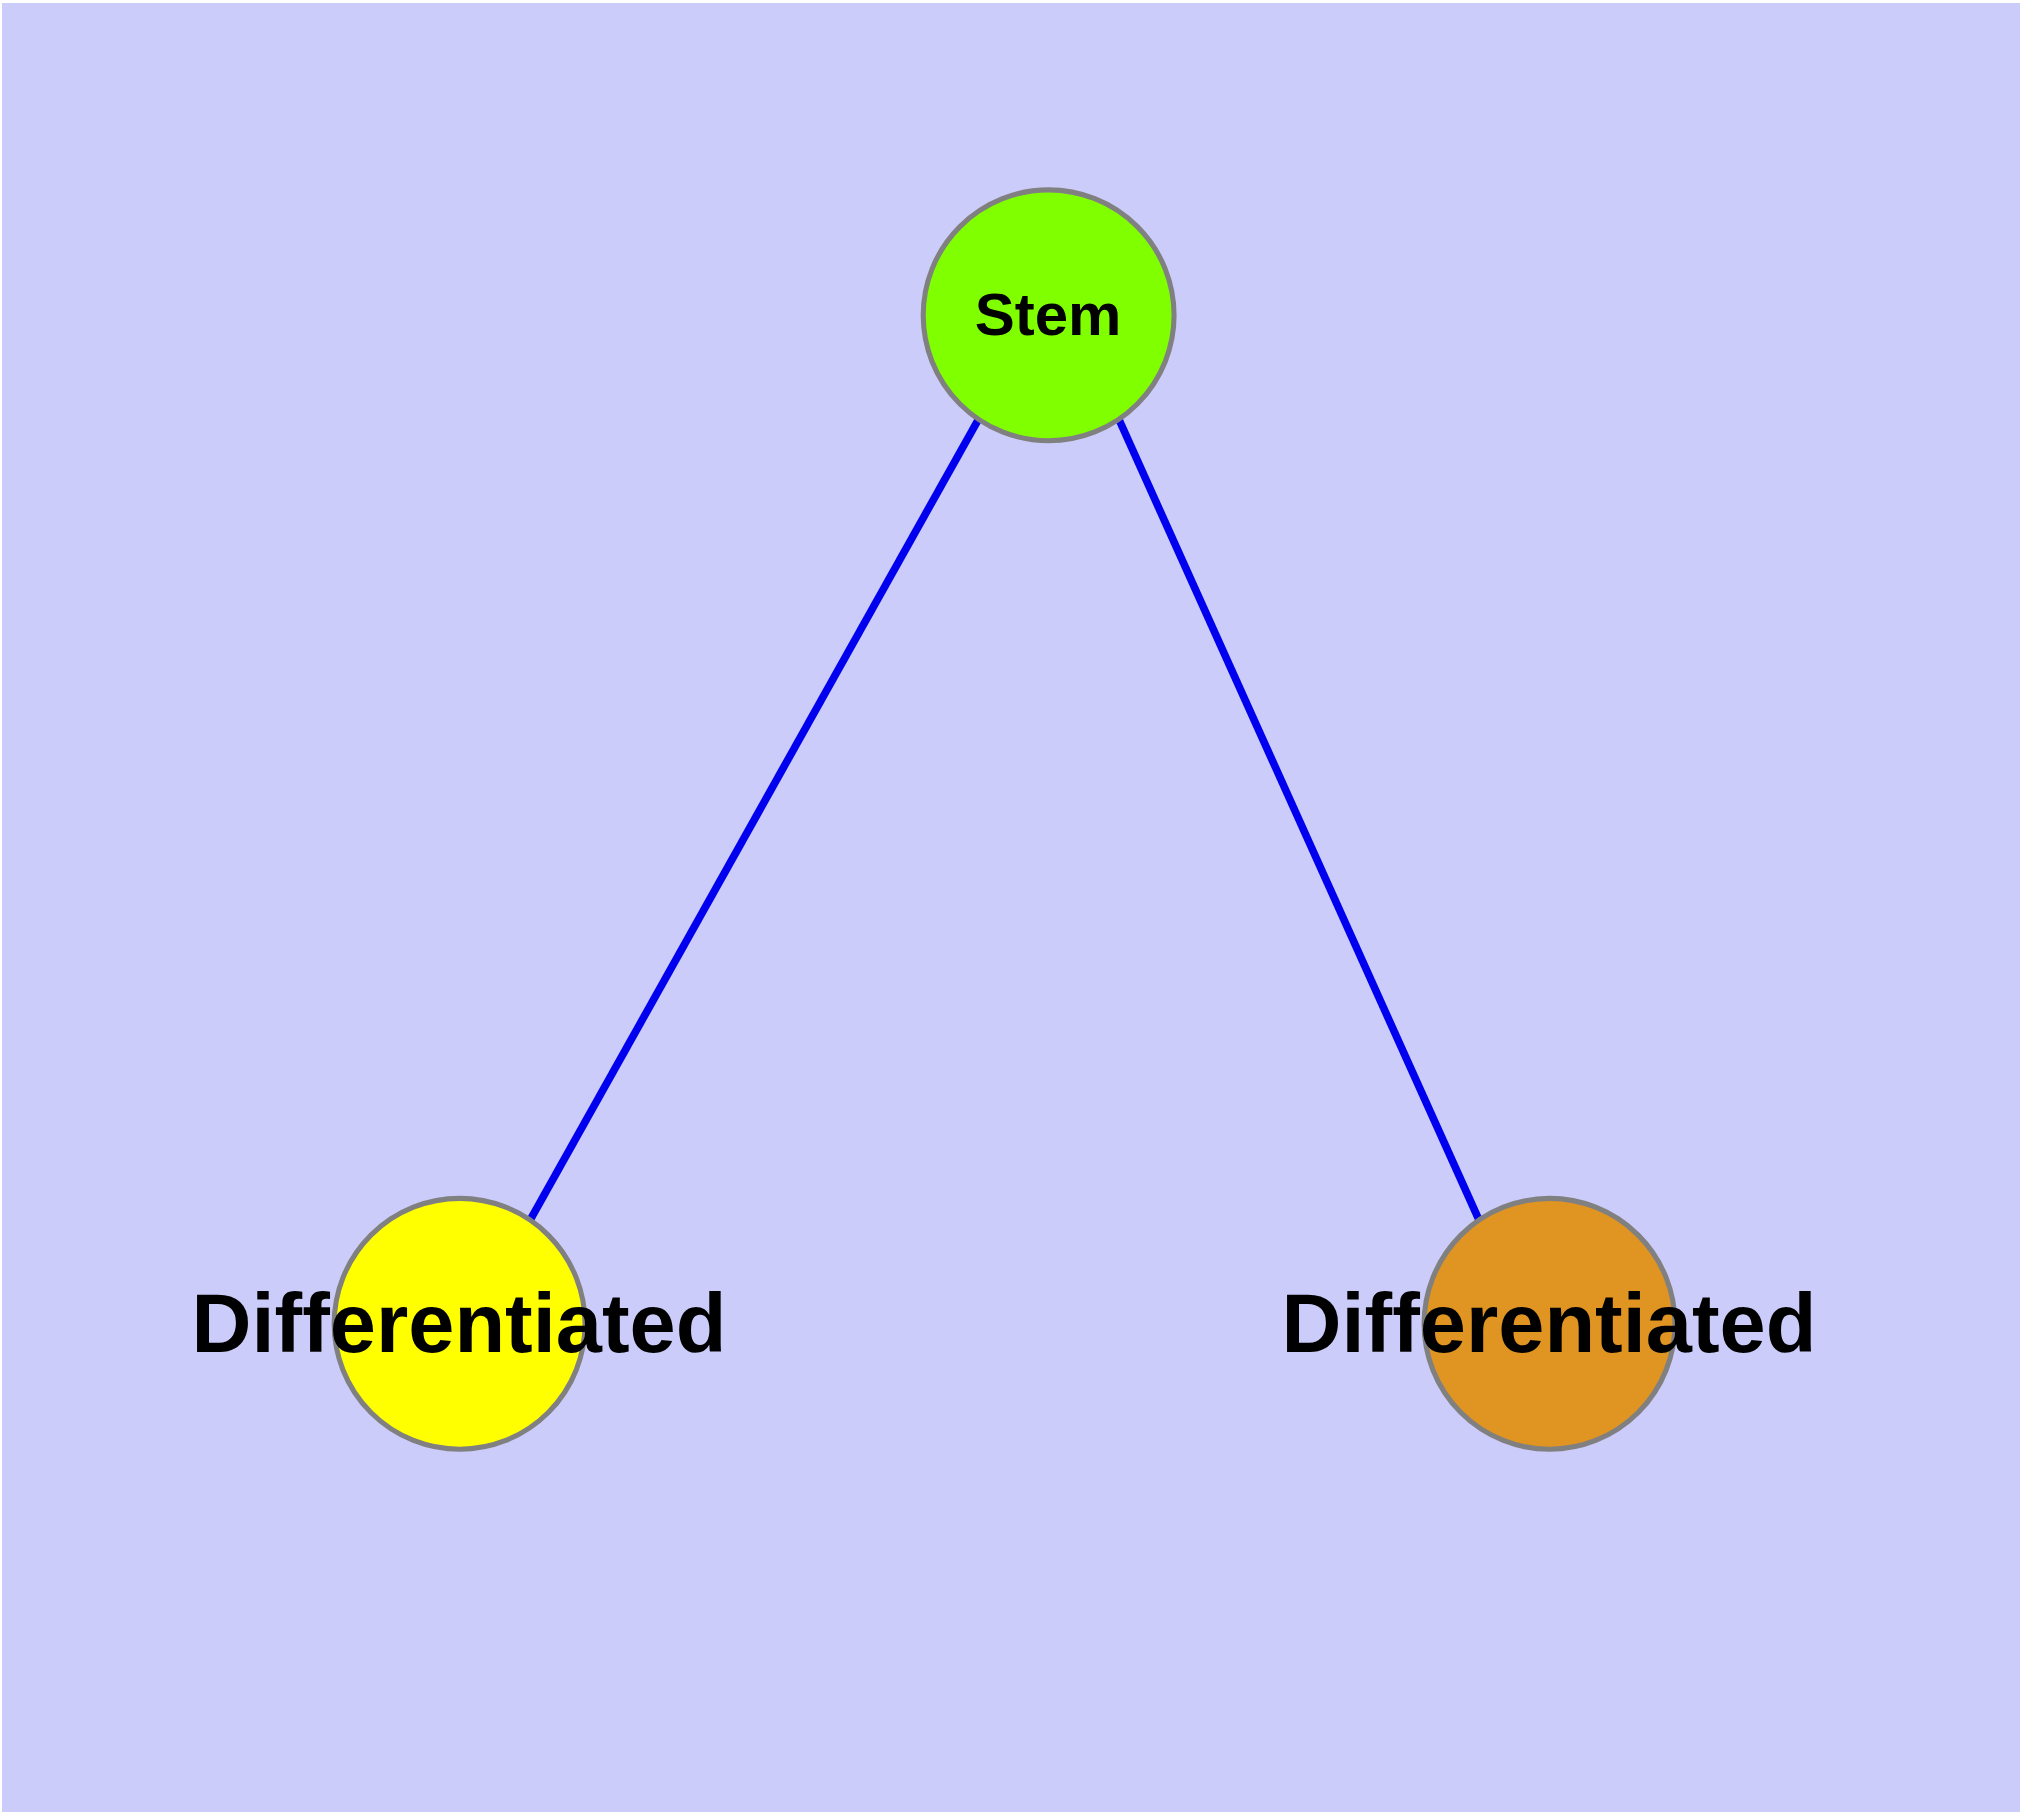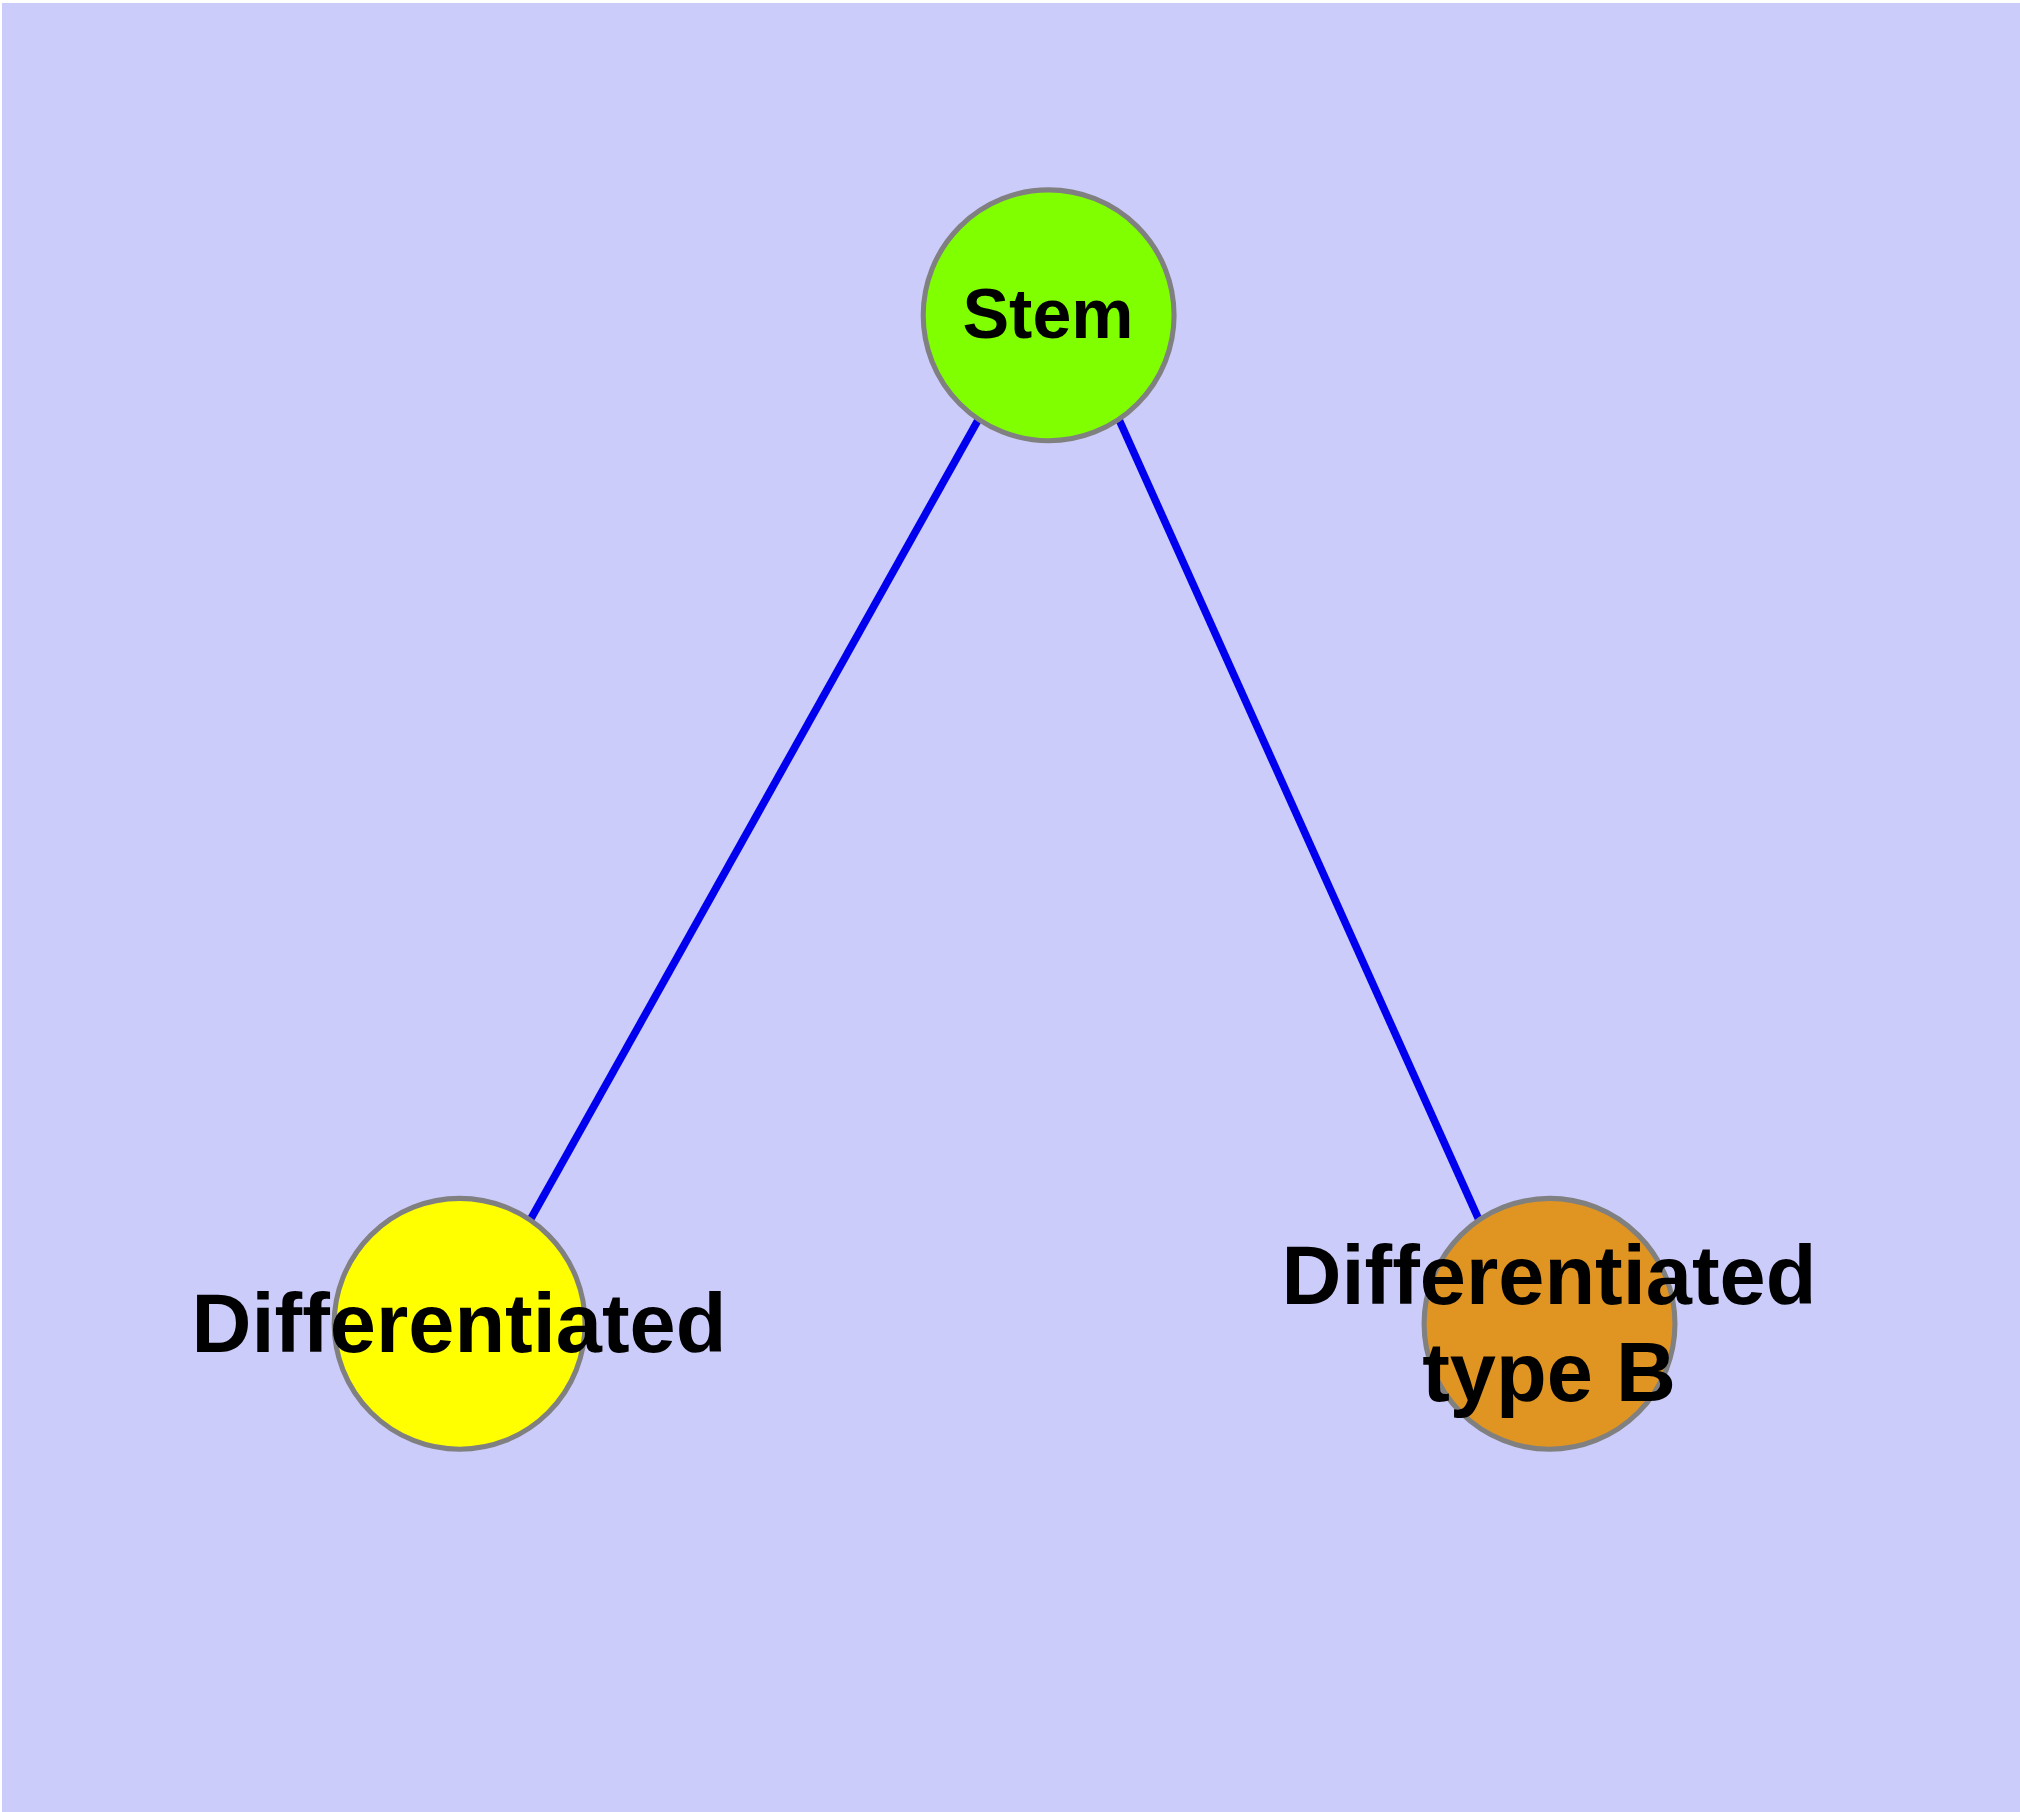--- a/index.html
+++ b/index.html
@@ -40,21 +40,21 @@
     text-align: center;
     color: #000000;
     font-family: "Liberation Sans", sans-serif;
     font-weight: bold;
     font-size: 83px;
     line-height: 1.17;
     white-space: pre;
     transform: translate(-50%, -50%);
     pointer-events: none;
   }
-  .label-stem   { font-size: 70px; }
+  .label-stem   { font-size: 60px; }
   .label-type-a { font-size: 83px; }
   .label-type-b { font-size: 83px; }
 </style>
 </head>
 <body>
 
 <div id="canvas">
 
   <div id="plot-bg" style="background: rgb(204, 204, 250);"></div>
 
@@ -67,16 +67,16 @@
       <circle cx="1237" cy="372" r="148" fill="#80ff00" stroke="#808080" stroke-width="6"></circle>
       <circle cx="542" cy="1562" r="148" fill="#ffff00" stroke="#808080" stroke-width="6"></circle>
       <circle cx="1828" cy="1562" r="148" fill="#e09422" stroke="#808080" stroke-width="6"></circle>
     </g>
   </svg>
 
   <div class="node-label label-stem" style="left: 1048px; top: 315px; color: rgb(0, 0, 0);">Stem</div>
 
   <div class="node-label label-type-a" style="left: 459px; top: 1324px; color: rgb(0, 0, 0);"><span>Differentiated</span><br></div>
 
-  <div class="node-label label-type-b" style="left: 1549px; top: 1324px; color: rgb(0, 0, 0);"><span>Differentiated</span><br><span>type B</span></div>
+  <div class="node-label label-type-b" style="left: 1549px; top: 1324px; color: rgb(0, 0, 0);"><span>Differentiated</span><br></div>
 
 </div>
 
 
 </body></html>

